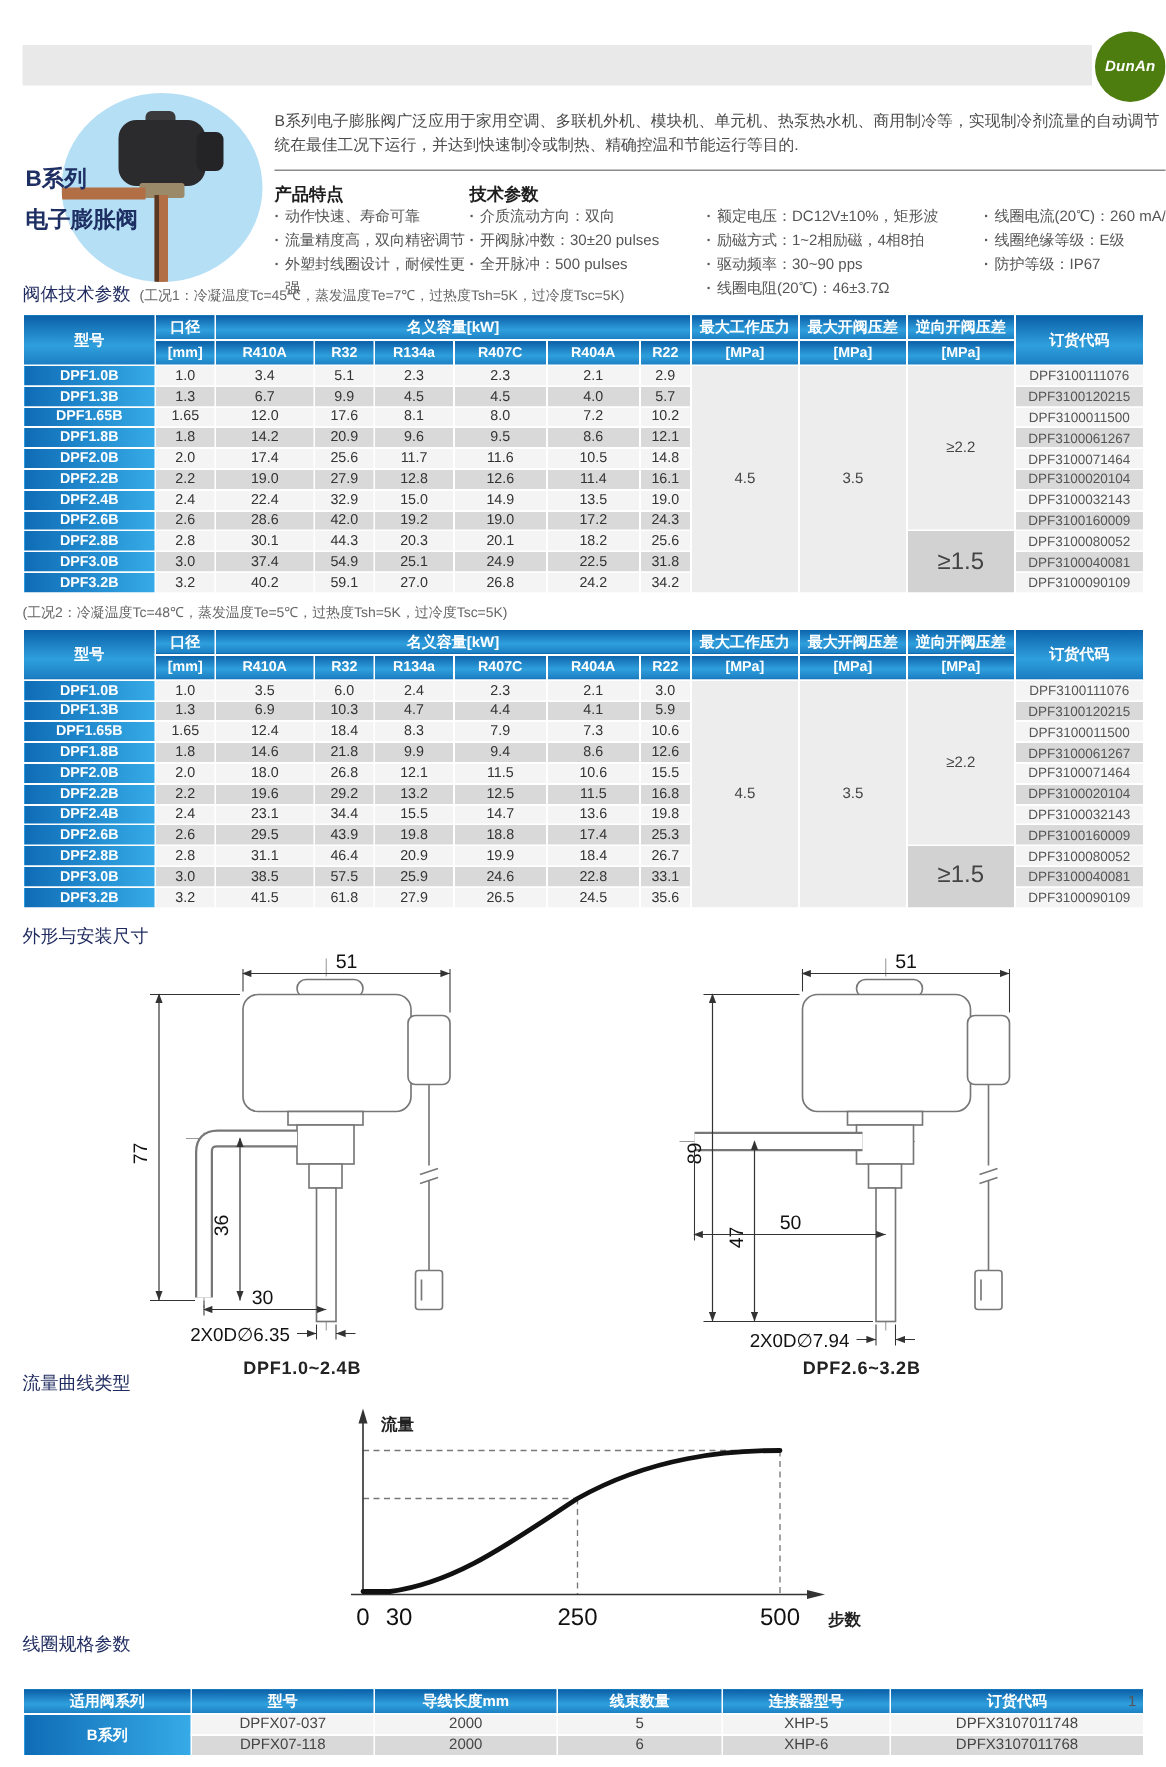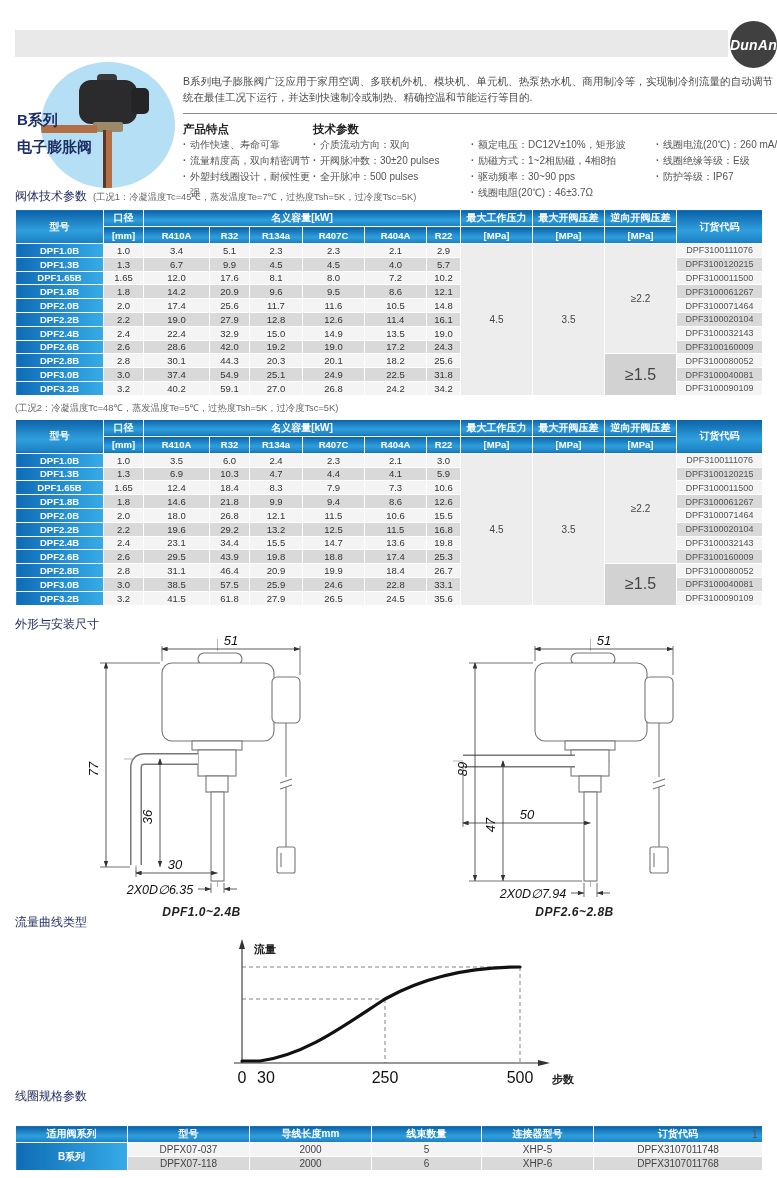--- a/index.html
+++ b/index.html
@@ -5,22 +5,22 @@
   * { box-sizing: border-box; margin: 0; padding: 0; }
   html,body { width:777px; height:1178px; }
   body {
     position:relative; background:#fff; overflow:hidden;
     font-family:"Liberation Sans", sans-serif; color:#333;
   }
   
   .topbar { position:absolute; left:15px; top:30px; width:713px; height:27px; background:#e9e9e9; }
   .logo {
     position:absolute; left:730px; top:21px; width:47px; height:47px; border-radius:50%;
-    background:#404040; color:#fff; display:flex; align-items:center; justify-content:center;
-    font-weight:bold; font-style:italic; font-size:14px; letter-spacing:0.2px;
+    background:#4d7c0f; color:#fff; display:flex; align-items:center; justify-content:center;
+    font-weight:bold; font-style:italic; font-size:10px; letter-spacing:0.2px;
   }
   
   .intro { position:absolute; left:15px; top:60px; width:747px; display:flex; }
   .product-visual { position:relative; width:168px; height:130px; flex:none; }
   .product-circle { position:absolute; left:26px; top:2px; width:134px; height:126px; border-radius:50%; background:#b5dff5; overflow:hidden; }
   .product-title { position:absolute; left:2px; top:46px; z-index:2; font-weight:bold; color:#1e2f63; font-size:15px; line-height:1.8; }
   .intro-main { flex:1; padding-top:13px; }
   .intro-text { font-size:10.5px; color:#4b4b4b; line-height:1.55; text-align:justify; }
   .divider { border:none; border-top:1px solid #8a8a8a; margin:7px 0 8px; }
   .cols { display:flex; }
@@ -53,21 +53,21 @@
     color:#fff !important; font-weight:bold;
   }
   .r-odd .stripe { background:#f4f4f4; }
   .r-even .stripe { background:#d9d9d9; }
   .merged { background:#ededed; font-size:10px; color:#444; }
   .merged-dark { background:#d2d2d2; font-size:16px; color:#444; }
   .code { font-size:9px; color:#555; }
   
   #dims-section { position:absolute; left:15px; top:616px; width:747px; }
   .drawings { display:flex; margin-top:2px; }
-  .drawing { width:373px; text-align:center;font-style:italic; }
+  .drawing { width:373px; text-align:center; }
   .drawing svg { display:block; margin:0 auto; }
   .caption { font-size:12px; font-weight:bold; color:#222; letter-spacing:0.5px; margin-top:2px; }
   .lineart { stroke:#777; stroke-width:1.1; fill:#fff; }
   .dimline { stroke:#333; stroke-width:0.8; }
   .extline { stroke:#333; stroke-width:0.7; }
   .dash { stroke:#999; stroke-width:0.7; stroke-dasharray:12 3 2 3; }
   .dimtext { font-size:13px; fill:#111; font-family:"Liberation Sans",sans-serif; }
   .tubetext { font-size:12.5px; fill:#111; font-family:"Liberation Sans",sans-serif; }
   
   #flow-section { position:absolute; left:15px; top:914px; width:747px; }
@@ -598,21 +598,21 @@
         <line class="extline" x1="58" y1="133" x2="58" y2="192"></line>
         <line class="dimline" x1="58" y1="188" x2="185.5" y2="188" marker-start="url(#as2)" marker-end="url(#ae2)"></line>
         <text class="dimtext" x="122" y="184" text-anchor="middle">50</text>
 
         <line class="extline" x1="179" y1="248" x2="179" y2="262"></line>
         <line class="extline" x1="192" y1="248" x2="192" y2="262"></line>
         <line class="dimline" x1="166" y1="258" x2="179" y2="258" marker-end="url(#ae2)"></line>
         <line class="dimline" x1="205" y1="258" x2="192" y2="258" marker-end="url(#ae2)"></line>
         <text class="tubetext" x="128" y="263" text-anchor="middle">2X0D∅7.94</text>
       </svg>
-      <div class="caption">DPF2.6~2.8B</div>
+      <div class="caption">DPF2.6~3.2B</div>
     </div>
   </div>
 </div>
 
 <div id="flow-section">
   <div class="sec-title">流量曲线类型</div>
   <svg id="flow-chart" width="355" height="158" viewBox="0 0 355 158">
 
     <line class="guide" x1="22" y1="32" x2="300" y2="32"></line>
     <line class="guide" x1="22" y1="64" x2="165" y2="64"></line>

